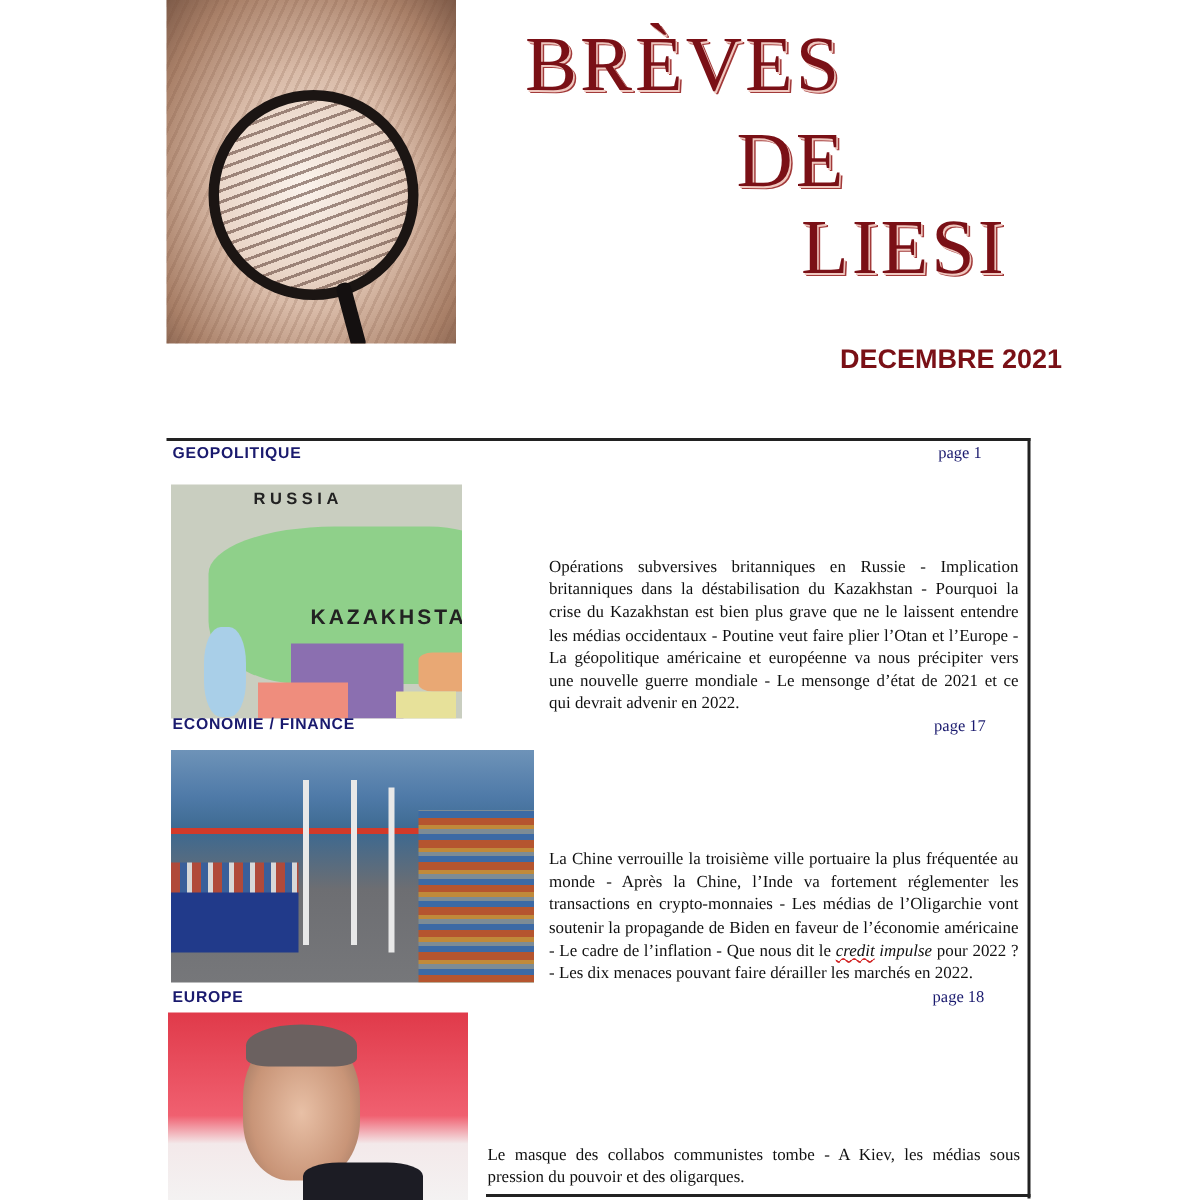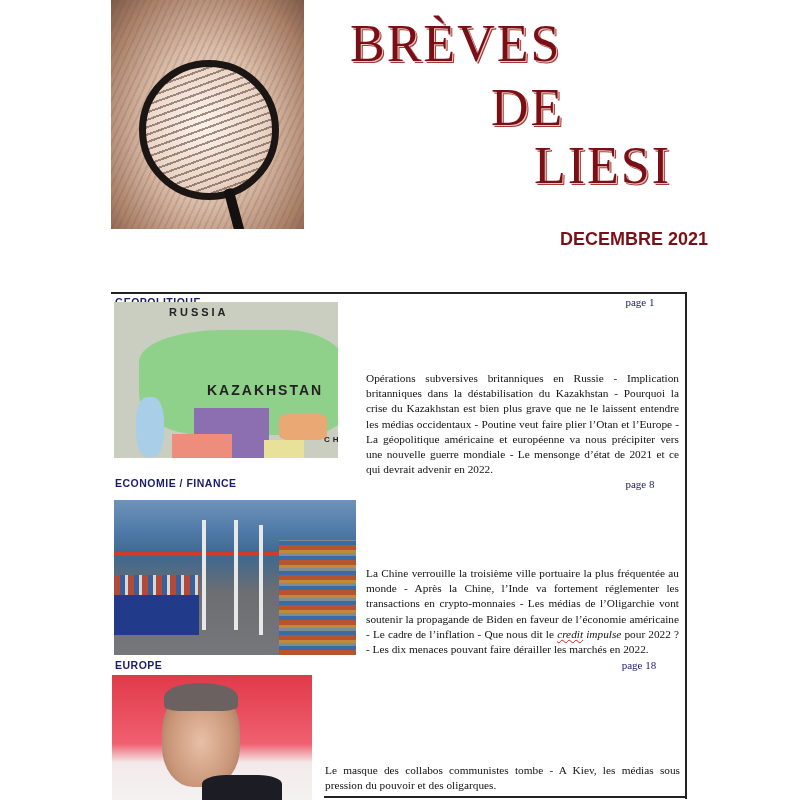--- a/index.html
+++ b/index.html
@@ -65,21 +65,21 @@
   }
   .sec-text {
     position: absolute; font-family: "Liberation Serif", serif; font-size: 11.3px; line-height: 15.2px;
     color: #111; text-align: justify; margin-top: 48px;
   }
   .sec-text .ital { font-style: italic; font-family: Liberation Serif, serif; }
   .sec-text .spell { text-decoration: underline wavy #d02020; text-decoration-thickness: 1px; }
 
   
   .map-img {
-    position: absolute; left: 114px; top: 302px; width: 224px; height: 156px; overflow: hidden;
+    position: absolute; left: 114px; top: 323px; width: 194px; height: 156px; overflow: hidden;
     background: #c9cec0;
   }
   .map-img .kz {
     position: absolute; left: 25px; top: 28px; width: 210px; height: 105px;
     background: #8fd08a; border-radius: 40% 30% 20% 30% / 30% 40% 30% 40%;
   }
   .map-img .caspian { position: absolute; left: 22px; top: 95px; width: 28px; height: 60px; background: #a9cfe8; border-radius: 40%; }
   .map-img .uzb { position: absolute; left: 80px; top: 106px; width: 75px; height: 50px; background: #8b6fb0; }
   .map-img .turk { position: absolute; left: 58px; top: 132px; width: 60px; height: 24px; background: #ef8d7d; }
   .map-img .kyr { position: absolute; left: 165px; top: 112px; width: 48px; height: 26px; background: #e9a874; border-radius: 20%; }
@@ -134,21 +134,21 @@
   <div class="turk"></div>
   <div class="kyr"></div>
   <div class="taj"></div>
   <div class="lbl russia">RUSSIA</div>
   <div class="lbl kazakh">KAZAKHSTAN</div>
   <div class="lbl china">CHINA</div>
 </div>
 <div class="sec-text" style="left:366px; top:323px; width:313px;">Opérations subversives britanniques en Russie - Implication britanniques dans la déstabilisation du Kazakhstan - Pourquoi la crise du Kazakhstan est bien plus grave que ne le laissent entendre les médias occidentaux - Poutine veut faire plier l’Otan et l’Europe - La géopolitique américaine et européenne va nous précipiter vers une nouvelle guerre mondiale - Le mensonge d’état de 2021 et ce qui devrait advenir en 2022.</div>
 
 <div class="sec-label" style="left:115px; top:477px;">ECONOMIE / FINANCE</div>
-<div class="sec-page" style="left:600px; top:478px; width:80px;">page 8</div>
+<div class="sec-page" style="left:600px; top:478px; width:80px;">page 17</div>
 <div class="port-img">
   <div class="deck"></div>
   <div class="ship"></div>
   <div class="crane-bar"></div>
   <div class="crane" style="left:88px; top:20px;"></div>
   <div class="crane" style="left:120px; top:20px;"></div>
   <div class="crane" style="left:145px; top:25px;"></div>
   <div class="containers"></div>
 </div>
 <div class="sec-text" style="left:366px; top:518px; width:313px;"><span>La Chine verrouille la troisième ville portuaire la plus fréquentée au monde - Après la Chine, l’Inde va fortement réglementer les transactions en crypto-monnaies - Les médias de l’Oligarchie vont soutenir la propagande de Biden en faveur de l’économie américaine - Le cadre de l’inflation - Que nous dit le </span><span class="ital spell">credit</span> <span class="ital">impulse</span><span> pour 2022 ? - Les dix menaces pouvant faire dérailler les marchés en 2022.</span></div>

